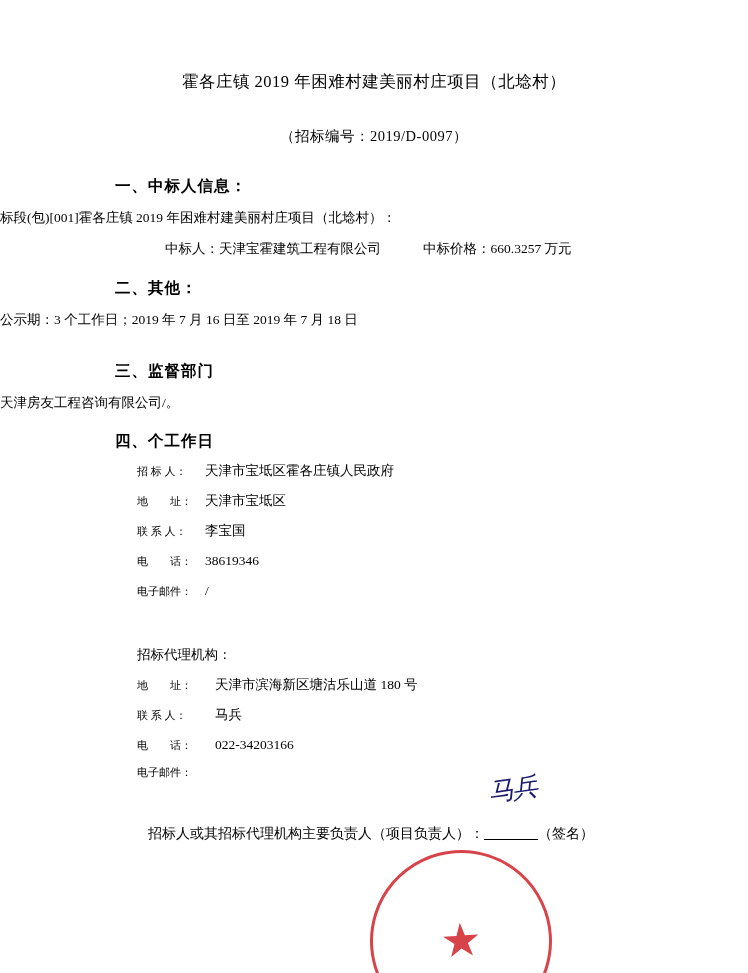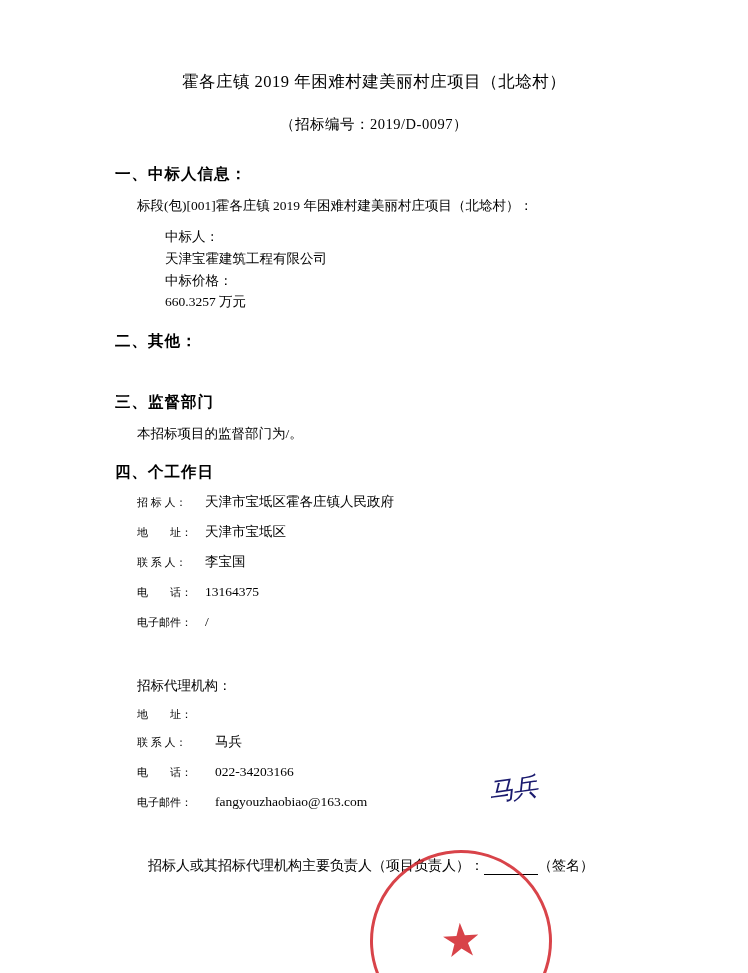--- a/index.html
+++ b/index.html
@@ -31,41 +31,39 @@
     text-align: center;
     padding-top: 58px;
   }
   .doc-title {
     font-size: 16.5px;
     letter-spacing: 0.5px;
     line-height: 1.5;
   }
   .doc-subtitle {
     font-size: 14.5px;
-    margin-top: 20px;
+    margin-top: 32px;
     letter-spacing: 0.5px;
   }
   .section {
     margin-top: 0;
   }
   .sec-heading {
     font-weight: bold;
     font-size: 15.5px;
     margin-left: 115px;
     letter-spacing: 1px;
     font-family: Liberation Serif, serif;
   }
   .para {
     font-size: 13.5px;
-    margin-left: 137px;
     line-height: 1.6;
   }
   .para-indent {
     margin-left: 165px;
-    flex-direction: column;
   }
   .row-flex {
     display: flex;
     align-items: baseline;
   }
   .gap-wide {
     display: inline-block;
     width: 42px;
   }
   .label-col {
@@ -88,21 +86,21 @@
   .block-gap-md { height: 18px; }
   .block-gap-lg { height: 30px; }
 
   .sign-area {
     margin-top: 44px;
     font-size: 14px;
   }
   .sign-line-1 {
     margin-left: 148px;
     display: flex;
-    align-items: flex-end;
+    align-items: flex-start;
     font-family: Liberation Serif, serif;
   }
   .underline-blank {
     display: inline-block;
     border-bottom: 1px solid #000;
     height: 14px;
   }
   .ul-w1 { width: 54px; }
   .signature {
     position: absolute;
@@ -161,28 +159,29 @@
         <span>中标价格：</span>
         <span>660.3257 万元</span>
       </div>
     </div>
 
     <div class="block-gap-md"></div>
 
     <div class="section">
       <div class="sec-heading">二、其他：</div>
       <div class="block-gap-sm"></div>
+      <div class="para">公示期：3 个工作日；2019 年 7 月 16 日至 2019 年 7 月 18 日</div>
     </div>
 
     <div class="block-gap-lg"></div>
 
     <div class="section">
       <div class="sec-heading">三、监督部门</div>
       <div class="block-gap-sm"></div>
-      <div class="para">本招标项目的监督部门为/。</div>
+      <div class="para">天津房友工程咨询有限公司/。</div>
     </div>
 
     <div class="block-gap-md"></div>
 
     <div class="section">
       <div class="sec-heading">四、个工作日</div>
 
       <div class="contact-line">
         <span class="label-col">招 标 人：</span>
         <span class="val">天津市宝坻区霍各庄镇人民政府</span>
@@ -190,46 +189,46 @@
       <div class="contact-line">
         <span class="label-col">地　　址：</span>
         <span class="val">天津市宝坻区</span>
       </div>
       <div class="contact-line">
         <span class="label-col">联 系 人：</span>
         <span class="val">李宝国</span>
       </div>
       <div class="contact-line">
         <span class="label-col">电　　话：</span>
-        <span class="val">13164375</span>
+        <span class="val">38619346</span>
       </div>
       <div class="contact-line">
         <span class="label-col">电子邮件：</span>
         <span class="val">/</span>
       </div>
 
       <div style="height:34px"></div>
 
       <div class="contact-line">
         <span>招标代理机构：</span>
       </div>
       <div class="contact-line">
         <span class="label-col">地　　址：</span>
+        <span class="val" style="margin-left:14px">天津市滨海新区塘沽乐山道 180 号</span>
       </div>
       <div class="contact-line">
         <span class="label-col">联 系 人：</span>
         <span class="val" style="margin-left:14px">马兵</span>
       </div>
       <div class="contact-line">
         <span class="label-col">电　　话：</span>
         <span class="val" style="margin-left:14px">022-34203166</span>
       </div>
       <div class="contact-line">
         <span class="label-col">电子邮件：</span>
-        <span class="val" style="margin-left:14px">fangyouzhaobiao@163.com</span>
       </div>
     </div>
 
     <div class="sign-area">
       <div class="sign-line-1">
         <span>招标人或其招标代理机构主要负责人（项目负责人）：</span>
         <span class="underline-blank ul-w1"></span>
         <span>（签名）</span>
       </div>
 

